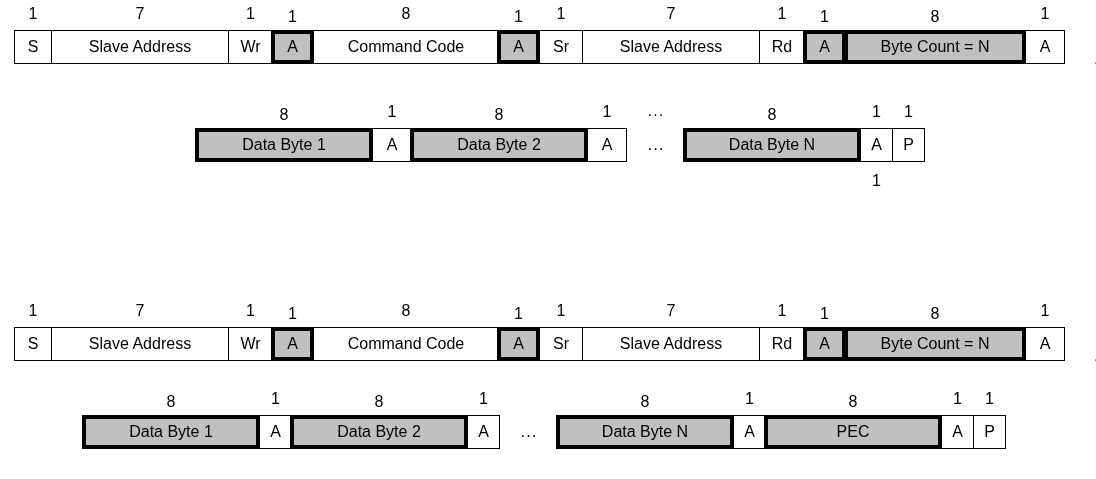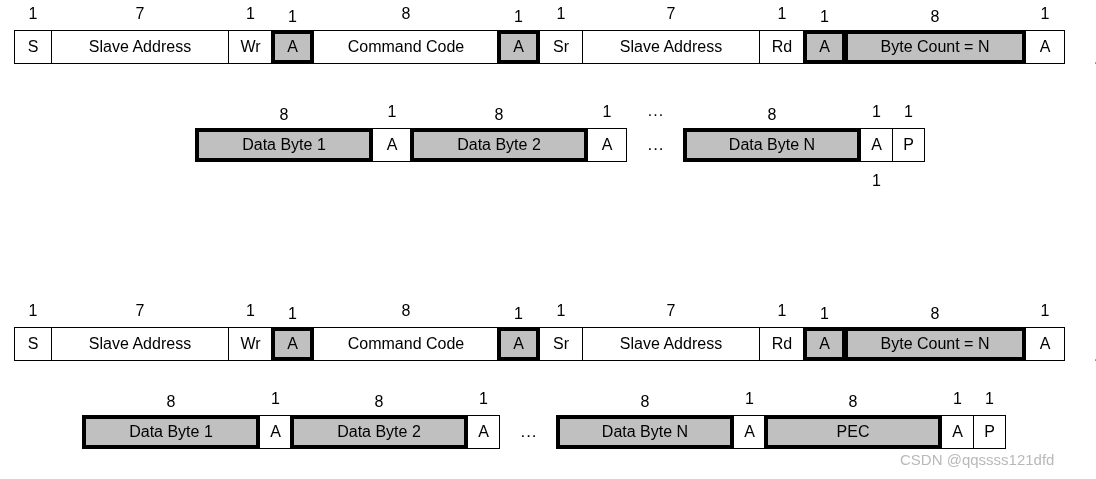--- a/index.html
+++ b/index.html
@@ -299,14 +299,13 @@
       </div>
       <div class="field" style="width: 33px;">
         <span class="bits">1</span>
         <span>A</span>
       </div>
       <div class="field" style="width: 33px;">
         <span class="bits">1</span>
         <span>P</span>
       </div>
     </div>
-    <div class="watermark" style="left: 900px; top: 452px;">CSDN @qqssss121dfd</div>
   </div>
 
 </body></html>

